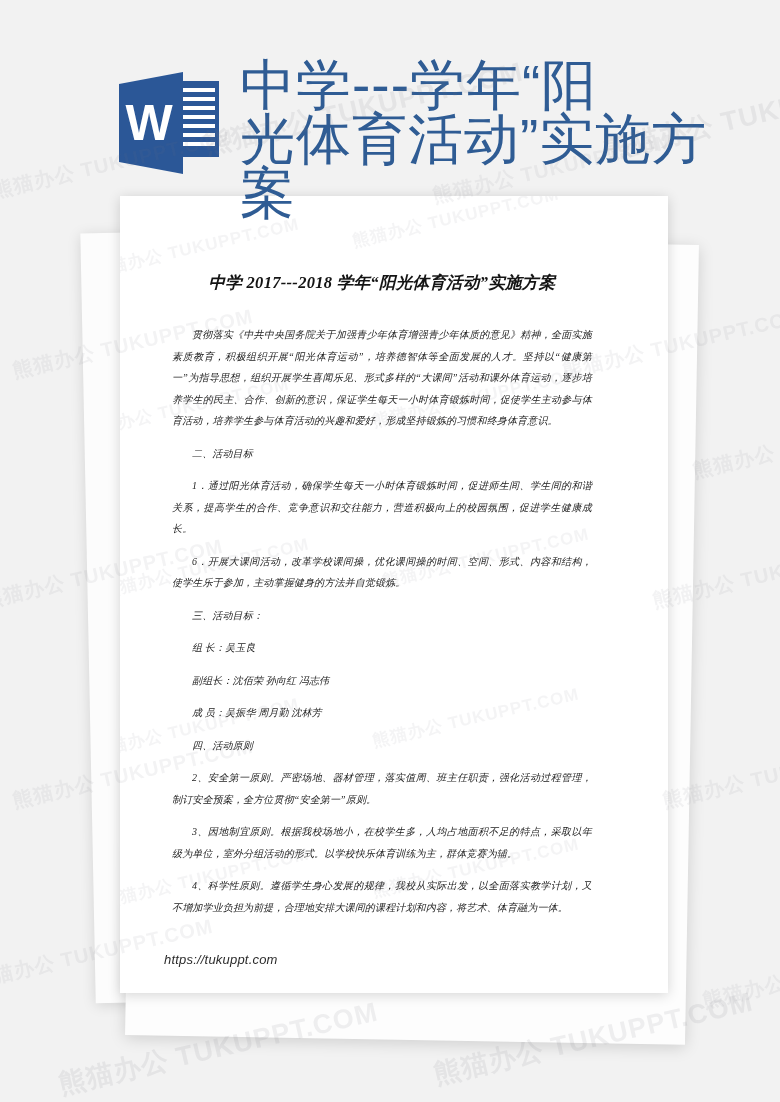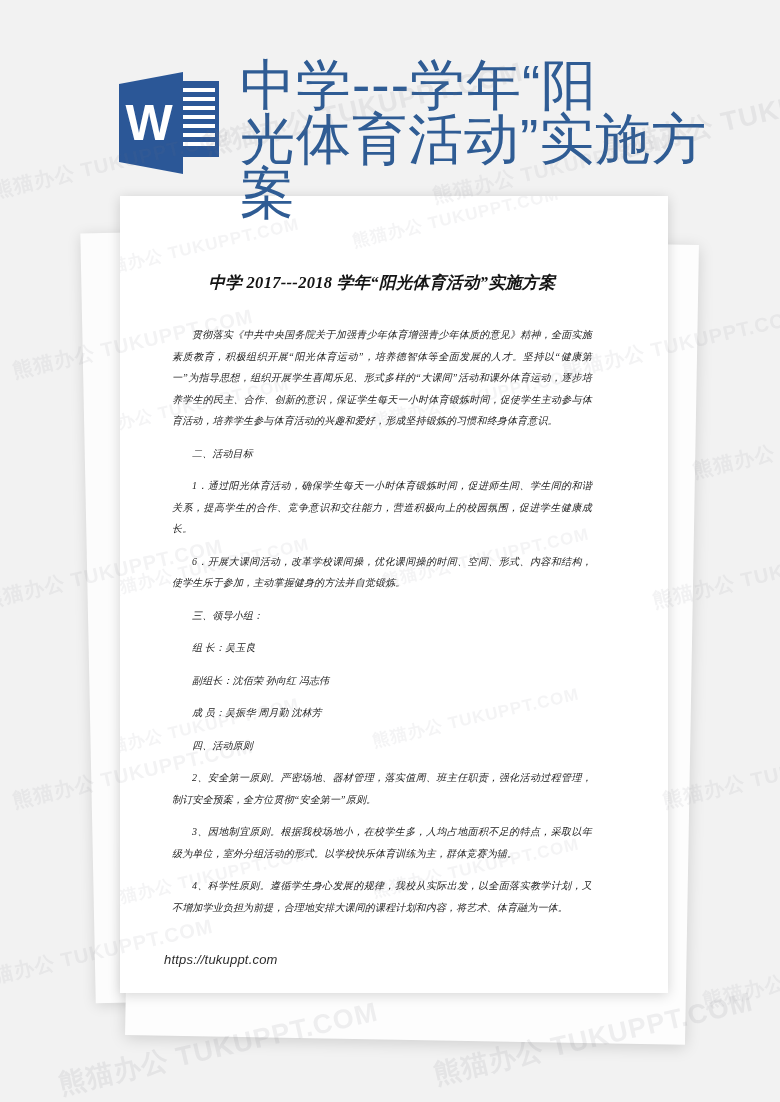--- a/index.html
+++ b/index.html
@@ -207,21 +207,21 @@
   <div class="sheet sheet-main">
     <div class="doc-body">
 
       <div class="doc-title">中学 2017---2018 学年“阳光体育活动”实施方案</div>
 
       <div class="doc-content">
         <p class="para">贯彻落实《中共中央国务院关于加强青少年体育增强青少年体质的意见》精神，全面实施素质教育，积极组织开展“阳光体育运动”，培养德智体等全面发展的人才。坚持以“健康第一”为指导思想，组织开展学生喜闻乐见、形式多样的“大课间”活动和课外体育运动，逐步培养学生的民主、合作、创新的意识，保证学生每天一小时体育锻炼时间，促使学生主动参与体育活动，培养学生参与体育活动的兴趣和爱好，形成坚持锻炼的习惯和终身体育意识。</p>
         <p class="para heading">二、活动目标</p>
         <p class="para">1．通过阳光体育活动，确保学生每天一小时体育锻炼时间，促进师生间、学生间的和谐关系，提高学生的合作、竞争意识和交往能力，营造积极向上的校园氛围，促进学生健康成长。</p>
         <p class="para">6．开展大课间活动，改革学校课间操，优化课间操的时间、空间、形式、内容和结构，使学生乐于参加，主动掌握健身的方法并自觉锻炼。</p>
-        <p class="para heading">三、领导小组：</p>
+        <p class="para heading">三、活动目标：</p>
         <p class="para roster">组 长：吴玉良</p>
         <p class="para roster">副组长：沈佰荣 孙向红 冯志伟</p>
         <p class="para roster">成 员：吴振华 周月勤 沈林芳</p>
         <p class="para heading">四、活动原则</p>
         <p class="para">2、安全第一原则。严密场地、器材管理，落实值周、班主任职责，强化活动过程管理，制订安全预案，全方位贯彻“安全第一”原则。</p>
         <p class="para">3、因地制宜原则。根据我校场地小，在校学生多，人均占地面积不足的特点，采取以年级为单位，室外分组活动的形式。以学校快乐体育训练为主，群体竞赛为辅。</p>
         <p class="para">4、科学性原则。遵循学生身心发展的规律，我校从实际出发，以全面落实教学计划，又不增加学业负担为前提，合理地安排大课间的课程计划和内容，将艺术、体育融为一体。</p>
 
       </div>
 

